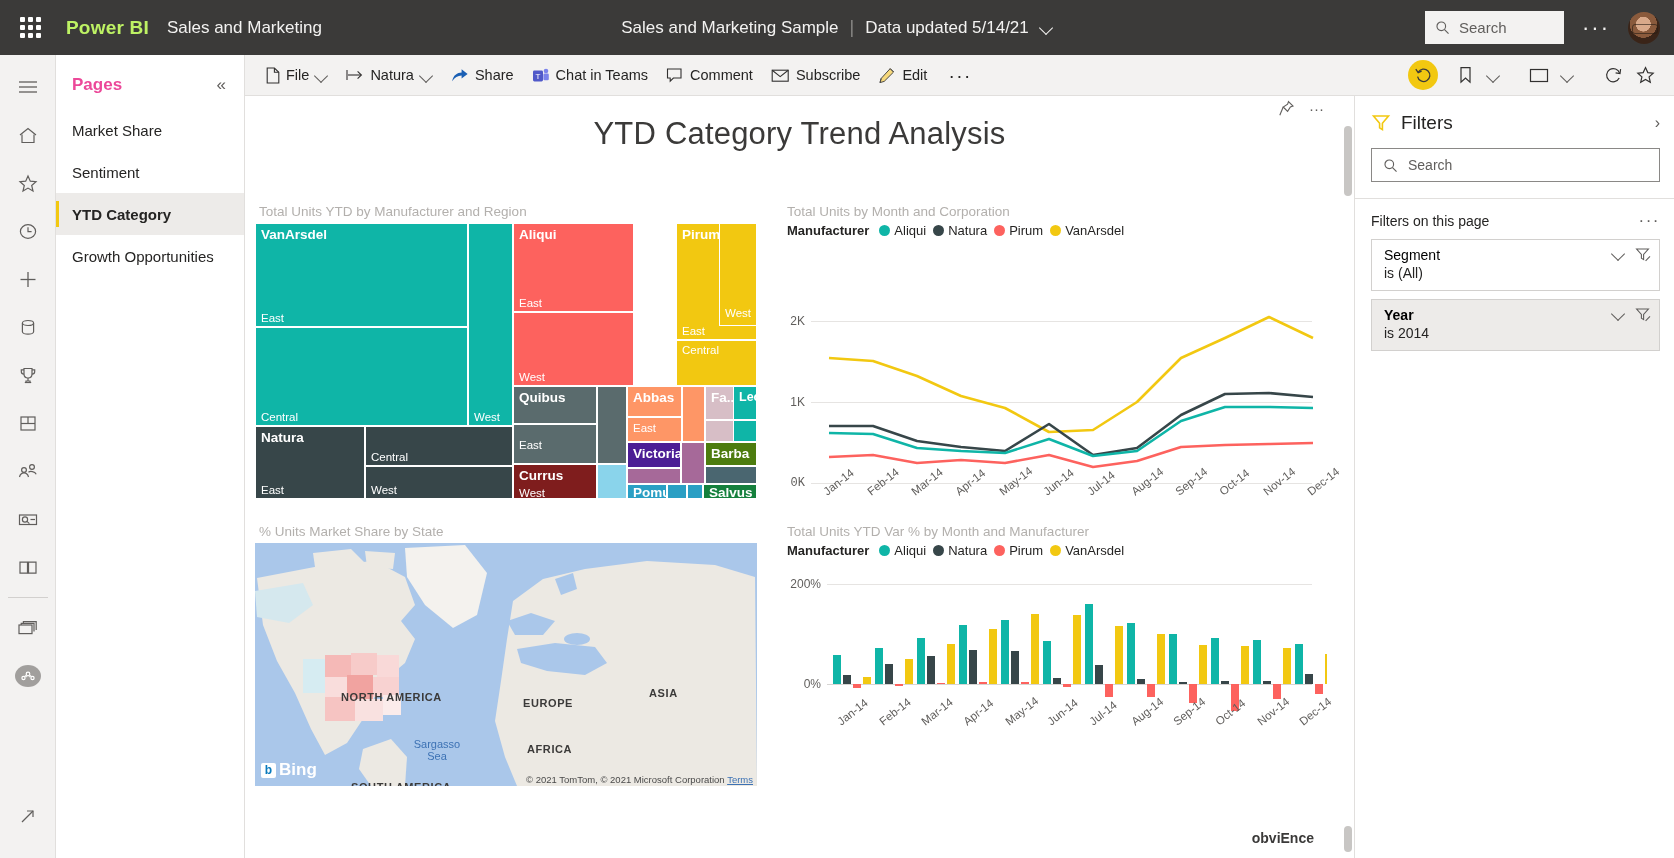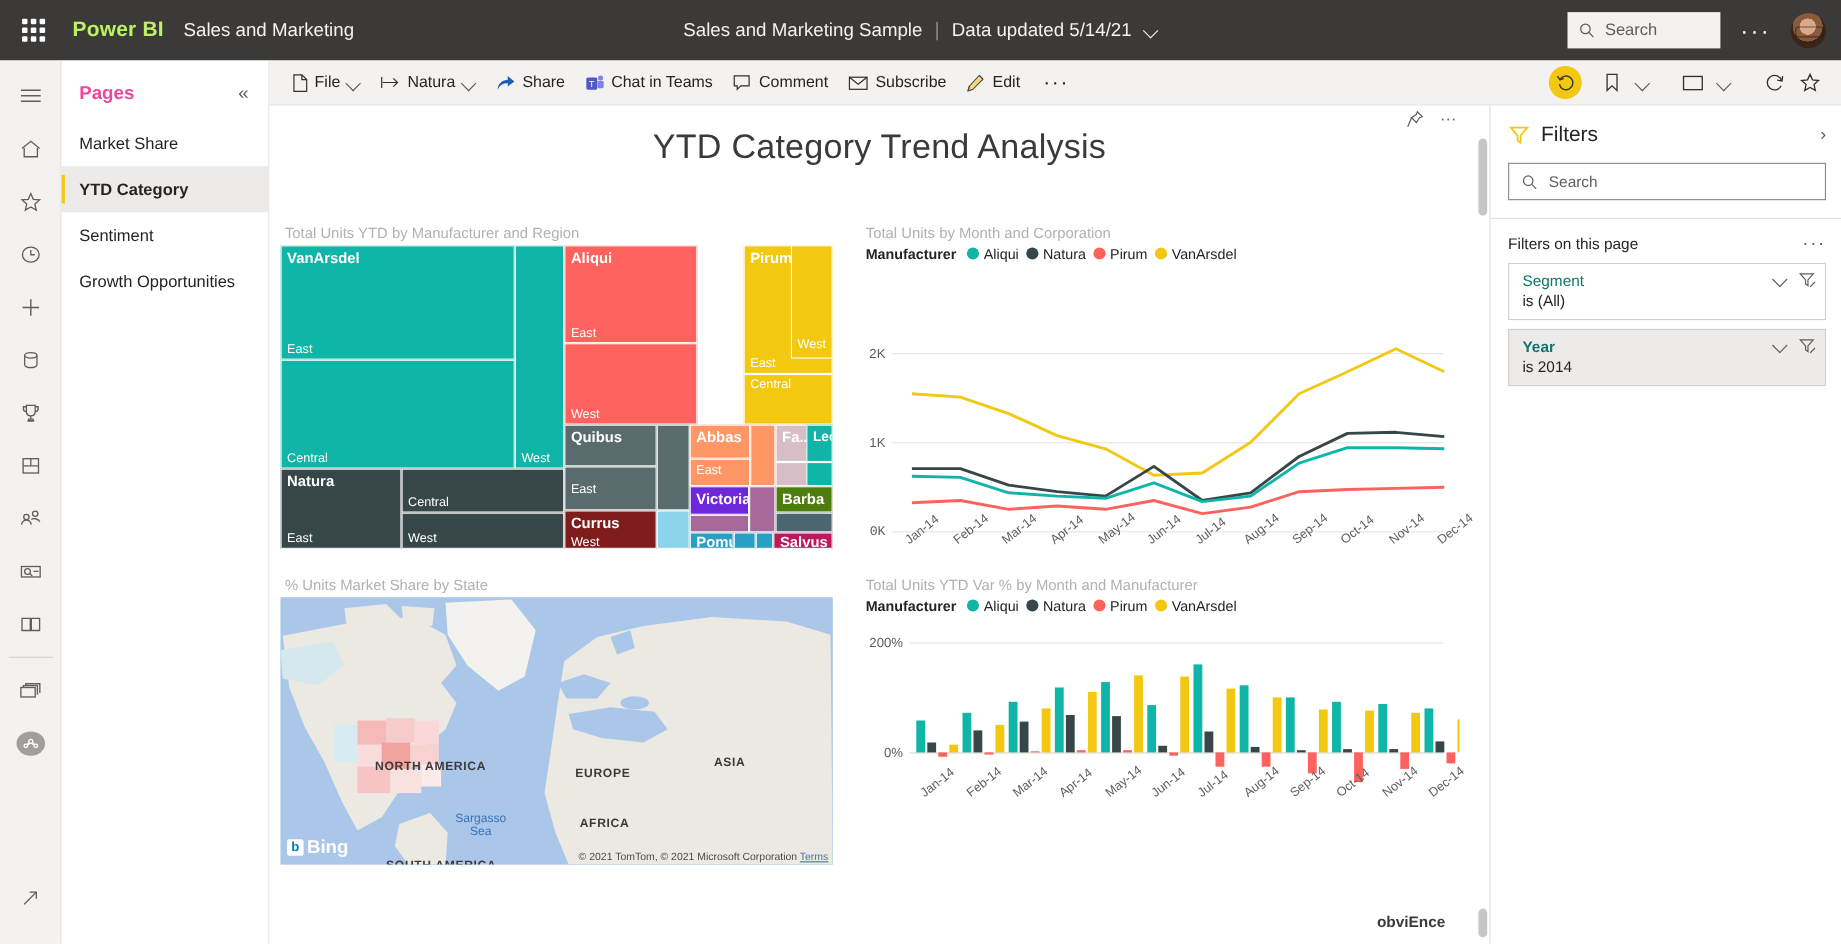--- a/index.html
+++ b/index.html
@@ -150,21 +150,21 @@
     align-items:center; gap:10px; padding:0 11px; color:#605e5c; font-size:14px;
   }
   .fdiv { height:1px; background:#e1dfdd; margin:16px 0 0 0;}
   .fpagehdr { display:flex; align-items:center; padding:12px 14px 8px 16px; font-size:14px; color:#252423;}
   .fpagehdr .dots { margin-left:auto; color:#605e5c; font-size:17px; letter-spacing:1.5px; cursor:pointer;}
   .fcard {
     margin:0 14px 8px 16px; border:1px solid #d2d0ce; padding:7px 10px 9px 12px;
     position:relative; cursor:pointer;
   }
   .fcard.hl { background:#edebe9; }
-  .fcard .fname { font-size:14px; color:#0f766e; }
+  .fcard .fname { font-size:14px; color:#000000; }
   .fcard.hl .fname { font-weight:bold; }
   .fcard .fval { font-size:14px; color:#252423; margin-top:2px;}
   .fcard .fico { position:absolute; right:8px; top:7px; display:flex; gap:10px; color:#605e5c;}
   svg { display:block; }
 </style>
 </head>
 <body>
 
 <div class="topbar">
   <div class="waffle">
@@ -316,25 +316,25 @@
 </div>
 
 <div class="pages">
   <div class="pages-head">
     <div class="pages-title">Pages</div>
     <div class="collapse">«</div>
   </div>
   <div class="page-item">
     <span>Market Share</span>
   </div>
+  <div class="page-item">
+    <span>Sentiment</span>
+  </div>
   <div class="page-item active">
     <span>YTD Category</span>
-  </div>
-  <div class="page-item">
-    <span>Sentiment</span>
   </div>
   <div class="page-item">
     <span>Growth Opportunities</span>
   </div>
 </div>
 
 <div class="toolbar">
   <div class="tb-item">
     <svg width="14" height="17" viewBox="0 0 14 17" fill="none" stroke="#323130" stroke-width="1.1">
         <path d="M1.2 1 H8.4 L12.8 5.3 V16 H1.2 Z"></path>
@@ -517,38 +517,38 @@
           <span class="name">Fa...</span>
         </div>
         <div class="tm" style="left:450px;top:197px;width:32px;height:22px;background:#d7bec6"></div>
         <div class="tm" style="left:482px;top:163px;width:20px;height:56px;background:#d7bec6"></div>
 
         <div class="tm" style="left:478px;top:163px;width:24px;height:34px;background:#0fb5a7">
           <span class="name" style="font-size:12.5px;">Leo</span>
         </div>
         <div class="tm" style="left:478px;top:197px;width:24px;height:22px;background:#0fb5a7"></div>
 
-        <div class="tm" style="left:372px;top:219px;width:54px;height:26px;background:#6d28d9">
+        <div class="tm" style="left:372px;top:219px;width:54px;height:26px;background:#4c1d95">
           <span class="name">Victoria</span>
         </div>
         <div class="tm" style="left:372px;top:245px;width:54px;height:16px;background:#a66999"></div>
         <div class="tm" style="left:426px;top:219px;width:24px;height:42px;background:#a66999"></div>
 
         <div class="tm" style="left:450px;top:219px;width:52px;height:24px;background:#4d7c0f">
           <span class="name">Barba</span>
         </div>
         <div class="tm" style="left:450px;top:243px;width:52px;height:18px;background:#4a6670"></div>
 
         <div class="tm" style="left:372px;top:261px;width:40px;height:15px;background:#2a9fc4">
           <span class="name" style="top:0px;">Pomum</span>
         </div>
         <div class="tm" style="left:412px;top:261px;width:20px;height:15px;background:#2a9fc4"></div>
         <div class="tm" style="left:432px;top:261px;width:16px;height:15px;background:#2a9fc4"></div>
 
-        <div class="tm" style="left:448px;top:261px;width:54px;height:15px;background:#be185d">
+        <div class="tm" style="left:448px;top:261px;width:54px;height:15px;background:#15803d">
           <span class="name" style="top:0px;">Salvus</span>
         </div>
       </div>
     </div>
 
     <div class="cell">
       <div class="vis-title" style="margin-left:8px;">Total Units by Month and Corporation</div>
       <div class="legend" style="margin-left:8px;">
         <span class="ltitle">Manufacturer</span>
         <span class="li">

